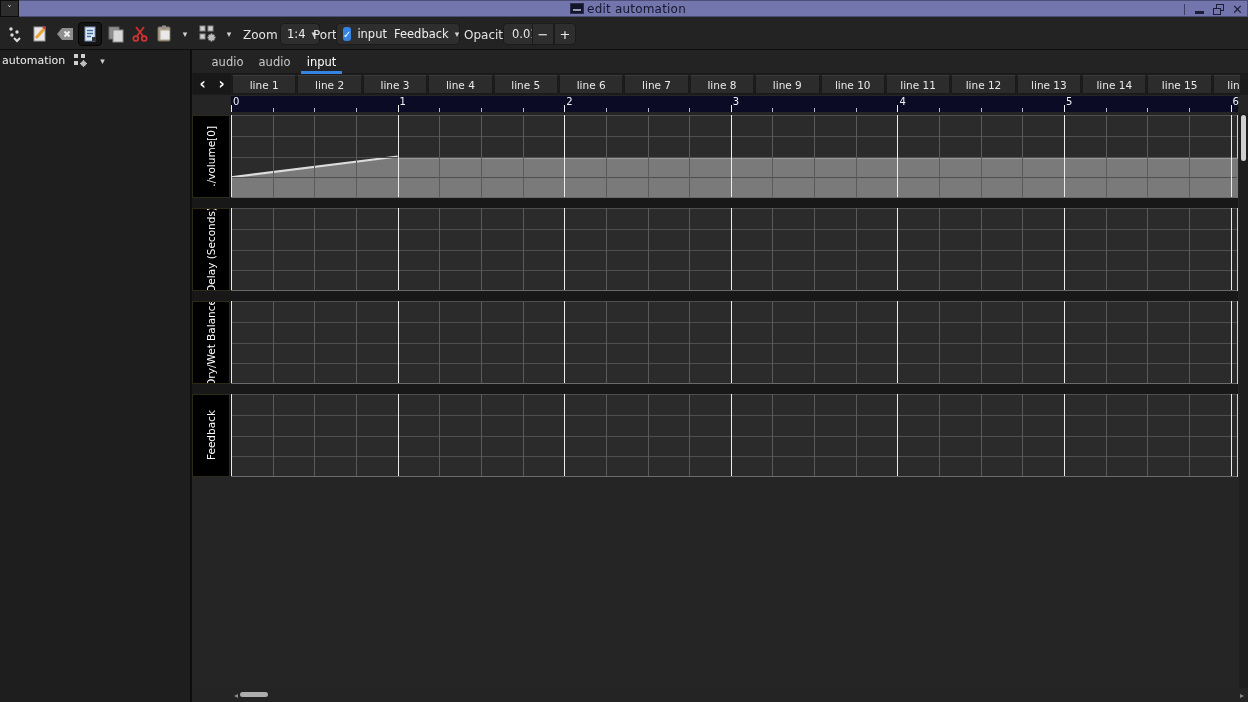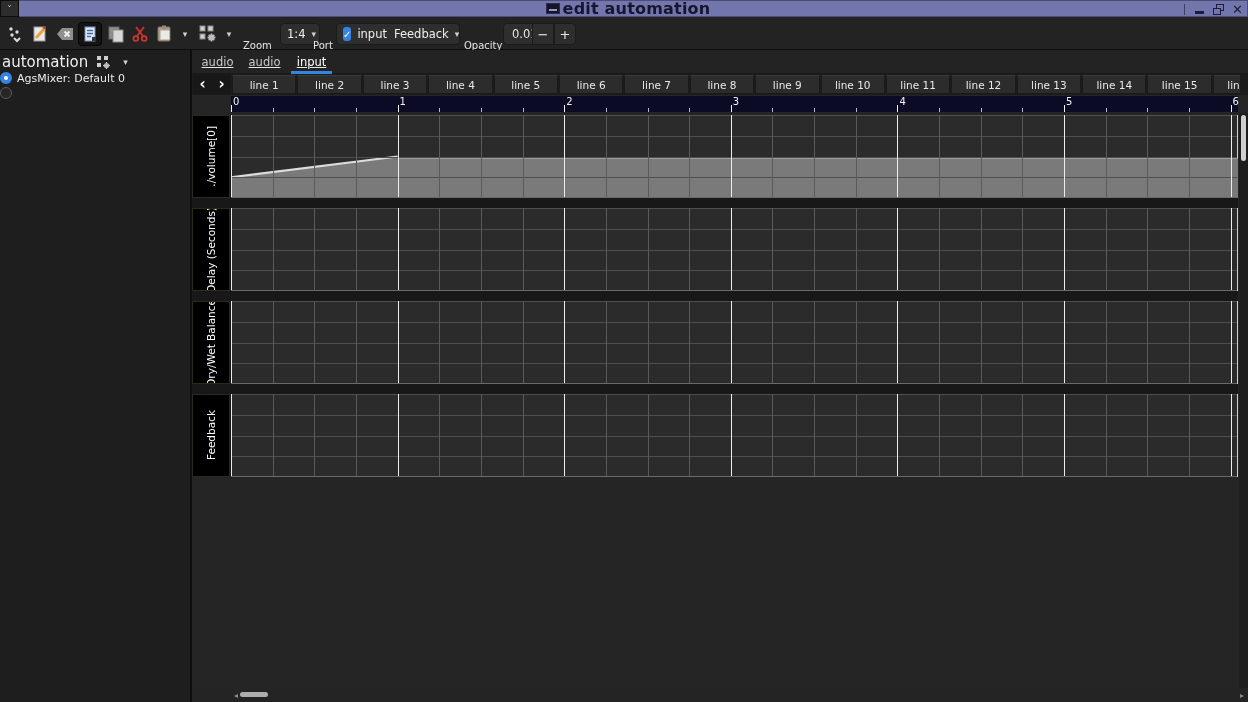--- a/index.html
+++ b/index.html
@@ -19,63 +19,63 @@
     border:1px solid #0c0c0c;
   }
   .tb-main {
     position:absolute; left:19px; top:0; width:1229px; height:17px;
     background:#7376ac; border:1px solid #4c4e78; border-left:none;
     display:flex; align-items:center; justify-content:center;
   }
   .title-wrap { display:flex; align-items:center; gap:3px; margin-right:10px; }
   .app-ico { width:14px; height:11px; background:#14142a; border:1px solid #2c2c4c; position:relative; }
   .app-ico:after { content:""; position:absolute; left:2px; bottom:2px; width:8px; height:2px; background:#9a9ab8; }
-  .tb-title { font-weight:bold; font-size:16px; color:#16162e; letter-spacing:.2px; }
+  .tb-title { font-weight:normal; font-size:12px; color:#16162e; letter-spacing:.2px; }
   .win-controls { position:absolute; right:3px; top:0; height:17px; display:flex; align-items:center; gap:6px; }
   .wc-sep { width:1px; height:11px; background:#3c3e66; margin-right:2px; }
   .wc { width:13px; height:13px; display:flex; align-items:flex-end; justify-content:center; color:#1d1d38; font-weight:bold; cursor:default; }
   .wc-min span { display:block; width:9px; height:3px; background:#1d1d38; margin-bottom:2px; }
   .wc-restore { align-items:center; position:relative; }
   .wc-restore i { position:absolute; width:8px; height:7px; border:1.6px solid #1d1d38; background:transparent; }
   .wc-restore i.b1 { right:1px; top:1px; }
   .wc-restore i.b2 { left:1px; bottom:1px; background:#7376ac; }
   .wc-close { align-items:center; font-size:13px; }
   
   .toolbar { position:absolute; left:0; top:17px; width:1248px; height:33px; background:#232323; border-bottom:1px solid #0e0e0e; }
   .ticon { position:absolute; top:5px; width:24px; height:24px; display:flex; align-items:center; justify-content:center; border-radius:4px; }
   .ticon.active { background:#141414; border:1px solid #050505; }
   .tarrow { position:absolute; top:10px; width:14px; height:14px; color:#cfcfcf; font-size:9px; display:flex; align-items:center; justify-content:center; }
-  .tlabel { position:absolute; top:23px; color:#e4e4e4; font-size:10px; }
+  .tlabel { position:absolute; top:11px; color:#e4e4e4; font-size:12px; }
   .combo {
     position:absolute; top:6px; height:22px; background:#2e2e2e; border:1px solid #1b1b1b;
     border-radius:4px; display:flex; align-items:center; padding:0 6px; gap:6px; font-size:11.5px; color:#efefef;
   }
   .combo .arrow { font-size:9px; color:#cfcfcf; }
   .checkbox {
     width:14px; height:14px; border-radius:3px; background:#3584e4; color:#fff;
     display:flex; align-items:center; justify-content:center; font-size:10px; font-weight:bold;
   }
   .spinval { position:absolute; top:6px; height:22px; background:#2e2e2e; border:1px solid #1b1b1b; border-radius:4px 0 0 4px; display:flex; align-items:center; padding:0 8px; font-size:11.5px; }
   .spinbtn { position:absolute; top:6px; height:22px; width:22px; background:#2e2e2e; border:1px solid #1b1b1b; display:flex; align-items:center; justify-content:center; font-size:13px; color:#e8e8e8; }
   
   .sidebar { position:absolute; left:0; top:50px; width:190px; height:652px; background:#1e1e1e; }
   .sb-head { position:absolute; left:2px; top:3px; display:flex; align-items:center; gap:8px; }
-  .sb-title { font-size:15px; color:#eee; }
+  .sb-title { font-size:11px; color:#eee; }
   .sb-arrow { font-size:9px; color:#cfcfcf; padding:0 4px; }
   .machine-list { position:absolute; left:0; top:21px; width:190px; }
   .machine { display:flex; align-items:center; gap:5px; height:14px; margin-bottom:1px; }
   .radio { width:12px; height:12px; border-radius:50%; flex:0 0 12px; position:relative; }
   .radio.on { background:#3584e4; }
   .radio.on:after { content:""; position:absolute; left:4px; top:4px; width:4px; height:4px; border-radius:50%; background:#fff; }
   .radio.off { background:#262626; border:1px solid #5a5a5a; }
   .machine-label { font-size:11px; color:#ececec; }
   .divider { position:absolute; left:190px; top:50px; width:2px; height:652px; background:#0d0d0d; }
   
   .editor { position:absolute; left:192px; top:50px; width:1056px; height:652px; background:#252525; overflow:hidden; }
-  .nbtabs { position:absolute; left:0; top:0; width:1056px; height:24px; background:#232323; border-bottom:1px solid #191919; display:flex; padding-left:2px;text-decoration:underline; }
+  .nbtabs { position:absolute; left:0; top:0; width:1056px; height:24px; background:#232323; border-bottom:1px solid #191919; display:flex; padding-left:12px; }
   .nbtab { width:47px; height:24px; display:flex; align-items:center; justify-content:center; font-size:11.5px; color:#c9c9c9; position:relative; }
   .nbtab.active { color:#ffffff; }
   .nbtab.active:after { content:""; position:absolute; left:3px; right:3px; bottom:0; height:3px; background:#3584e4; }
   .linetabs-row { position:absolute; left:0; top:24px; width:1056px; height:21px; background:#1c1c1c; }
   .scrollbtn { position:absolute; top:0; width:19px; height:20px; background:#181818; color:#fff; font-weight:bold; font-size:15px; display:flex; align-items:center; justify-content:center; }
   .linetabs { position:absolute; left:40px; top:1px; width:1008px; height:20px; overflow:hidden; white-space:nowrap; }
   .linetab {
     display:inline-flex; width:64.4px; height:19px; margin-right:1px; background:#2c2c2c;
     border:1px solid #1a1a1a; border-top-color:#3a3a3a; align-items:center; justify-content:center;
     font-size:10.5px; color:#e8e8e8;
@@ -233,30 +233,20 @@
         <rect x="1" y="8" width="4" height="4" fill="#cfcfcf"></rect>
         <rect x="8" y="1" width="4" height="4" fill="#cfcfcf"></rect>
         <circle cx="10.5" cy="10.5" r="2.6" fill="#bdbdbd"></circle>
         <g stroke="#bdbdbd" stroke-width="1.3">
           <line x1="10.5" y1="7" x2="10.5" y2="14"></line>
             <line x1="7" y1="10.5" x2="14" y2="10.5"></line>
         </g>
       </svg>
       <span class="sb-arrow">▾</span>
     </div>
-    <div class="machine-list">
-        <div class="machine">
-          <span class="radio on"></span>
-          <span class="machine-label">AgsMixer: Default 0</span>
-        </div>
-        <div class="machine">
-          <span class="radio off"></span>
-          <span class="machine-label"></span>
-        </div>
-      </div>
   </div>
   <div class="divider"></div>
 
   <div class="editor">
     <div class="nbtabs">
         <div class="nbtab">audio</div>
         <div class="nbtab">audio</div>
         <div class="nbtab active">input</div>
       </div>
 

